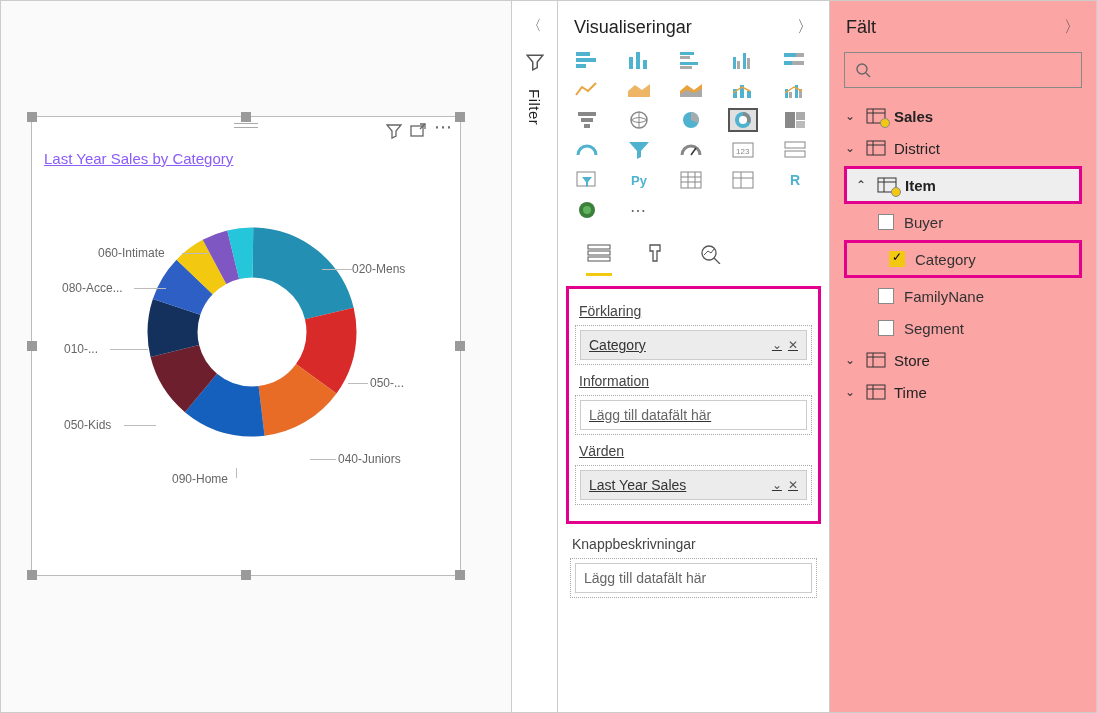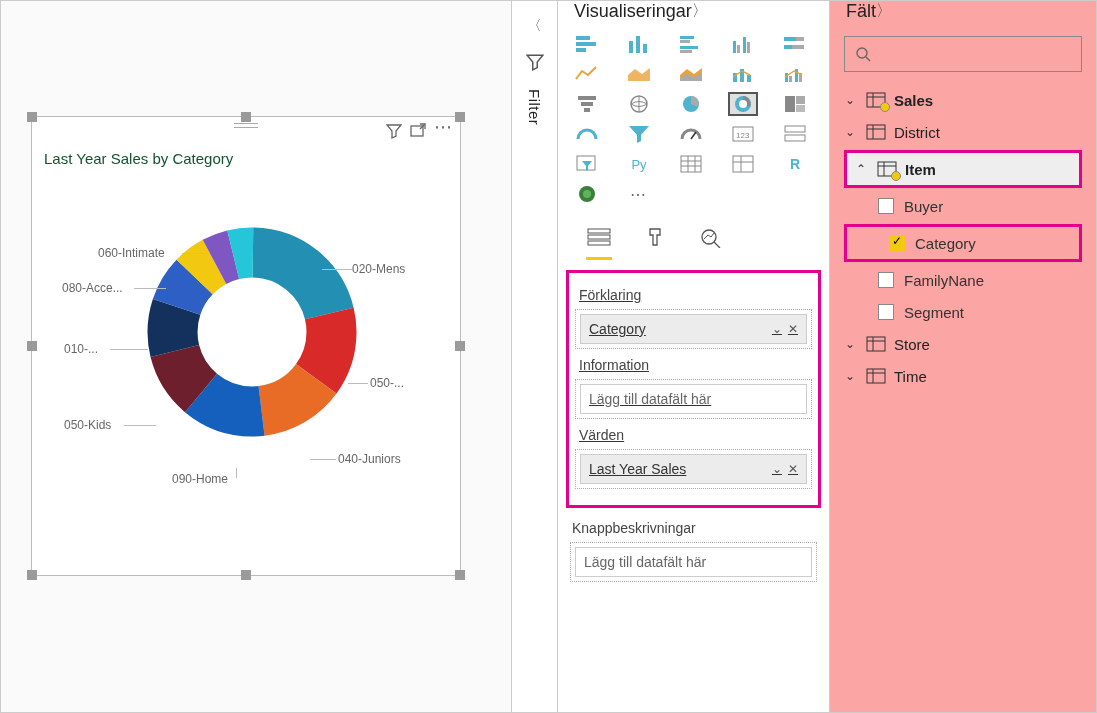--- a/index.html
+++ b/index.html
@@ -65,23 +65,24 @@
     left:50%;
     transform:translateX(-50%);
     top:6px;
     display:flex;
     flex-direction:column;
     gap:3px;
   }
   .grip div { width:24px; height:1px; background:#aaa; }
 
   .chart-title {
-    color: #14532d;
+    color: #8b5cf6;
     font-size: 15px;
     padding: 5px 12px;
+    text-decoration: underline;
   }
 
   .donut-wrap {
     position: relative;
     width: 100%;
     height: 390px;
   }
   .donut-svg {
     position:absolute;
     left: 115px;
@@ -125,21 +126,22 @@
     width: 272px;
     border-left:1px solid #ccc;
     background:#fff;
     display:flex;
     flex-direction:column;
     padding-bottom: 4px;
   }
   .pane-header {
     display:flex;
     align-items:center;
-    padding: 0 16px 10px 16px;
+    justify-content:space-between;
+    padding: 16px 16px 10px 16px;
     font-size:18px;
     color:#222;
   }
   .pane-header .chev { font-size:16px; color:#555; }
 
   .viz-grid {
     display:grid;
     grid-template-columns: repeat(7, 30px);
     gap:6px 22px;
     padding: 0 14px 8px 14px;
@@ -548,21 +550,21 @@
           </svg>
         </div>
 
       <div class="viz-icon">
           <svg viewBox="0 0 26 22">
             <rect x="3" y="3" width="18" height="14" fill="none" stroke="#888"></rect>
             <path d="M8 8 h10 L14 13 v4 l-2 1 v-5 Z" fill="#4fb3cf"></path>
           </svg>
         </div>
       <div class="viz-icon">
-          <span style="color:#4fb3cf;font-weight:normal;font-size:13px;">Py</span>
+          <span style="color:#4fb3cf;font-weight:bold;font-size:13px;">Py</span>
         </div>
       <div class="viz-icon">
           <svg viewBox="0 0 26 22">
             <rect x="3" y="3" width="20" height="16" fill="none" stroke="#888"></rect>
             <line x1="3" y1="8" x2="23" y2="8" stroke="#888"></line>
             <line x1="3" y1="13" x2="23" y2="13" stroke="#888"></line>
             <line x1="10" y1="3" x2="10" y2="19" stroke="#888"></line>
             <line x1="17" y1="3" x2="17" y2="19" stroke="#888"></line>
           </svg>
         </div>

